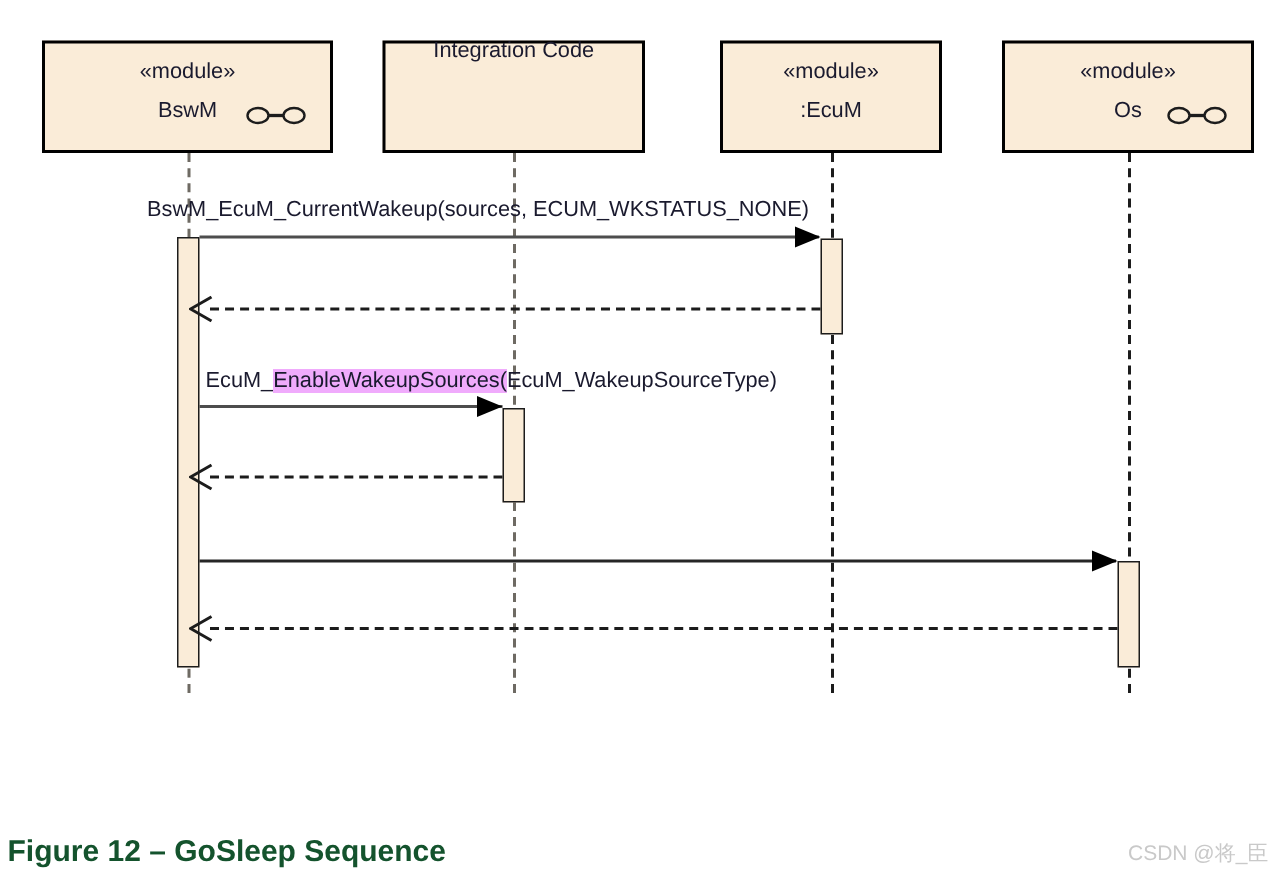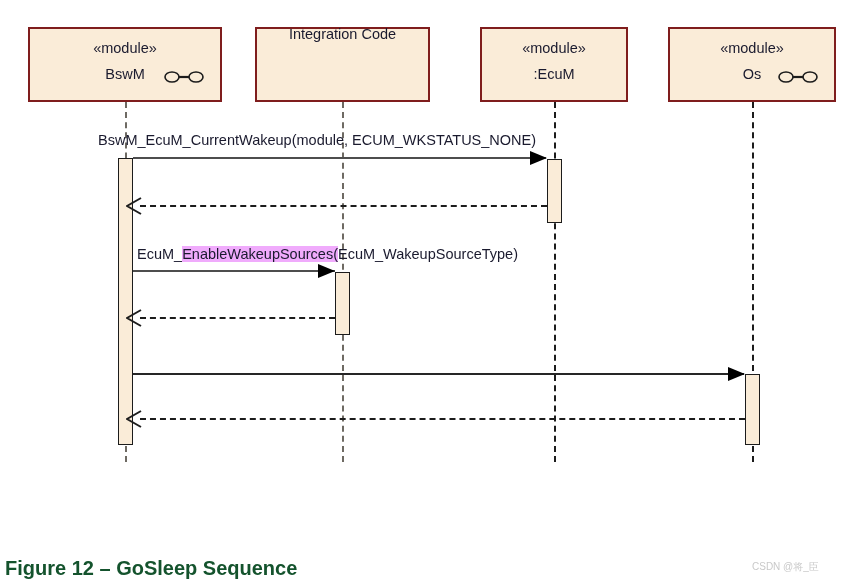--- a/index.html
+++ b/index.html
@@ -17,21 +17,21 @@
     height: 583px;
     background: #ffffff;
     overflow: hidden;
   }
 
   
   .participant {
     position: absolute;
     box-sizing: border-box;
     background: #faecd8;
-    border: 2px solid #7f1d1d;
+    border: 2px solid #000000;
     display: flex;
     flex-direction: column;
     align-items: center;
     padding-top: 9px;
   }
   .participant .stereotype,
   .participant .pname {
     font-size: 14.5px;
     color: #1a1a2e;
     line-height: 20px;
@@ -100,21 +100,21 @@
   
   .caption {
     position: absolute;
     font-size: 20px;
     font-weight: bold;
     color: #14532d;
     white-space: nowrap;
   }
   .watermark {
     position: absolute;
-    font-size: 10px;
+    font-size: 14px;
     color: #c9c9c9;
     white-space: nowrap;
   }
 </style>
 </head>
 <body>
 
 <div id="page">
 
   <div class="participant" style="left:28px; top:27px; width:194px; height:75px;">
@@ -151,21 +151,21 @@
   <div class="lifeline" style="left:342px; top:102px; height:360px;"></div>
   <div class="lifeline dark" style="left:554px; top:102px; height:360px;"></div>
   <div class="lifeline dark" style="left:752px; top:102px; height:360px;"></div>
 
   <div class="activation" style="left:118px; top:158px; width:15px; height:287px;"></div>
   <div class="activation" style="left:547px; top:159px; width:15px; height:64px;"></div>
   <div class="activation" style="left:335px; top:272px; width:15px; height:63px;"></div>
   <div class="activation" style="left:745px; top:374px; width:15px; height:71px;"></div>
 
   <div class="msg-label" style="left:98px; top:131px;">
-    <span>BswM_EcuM_CurrentWakeup(module, ECUM_WKSTATUS_NONE)</span>
+    <span>BswM_EcuM_CurrentWakeup(sources, ECUM_WKSTATUS_NONE)</span>
   </div>
   <div class="msg-line" style="left:133px; top:157px; width:413px;"></div>
   <div class="arrow-filled" style="left:530px; top:151px;"></div>
 
   <div class="msg-line dashed" style="left:140px; top:205px; width:407px;"></div>
   <svg class="arrow-open" style="left:126px; top:197px;" viewBox="0 0 16 18">
     <polyline points="15,1 1,9 15,17" fill="none" stroke="#1c1c1c" stroke-width="2"></polyline>
   </svg>
 
   <div class="msg-label" style="left:137px; top:245px;">

